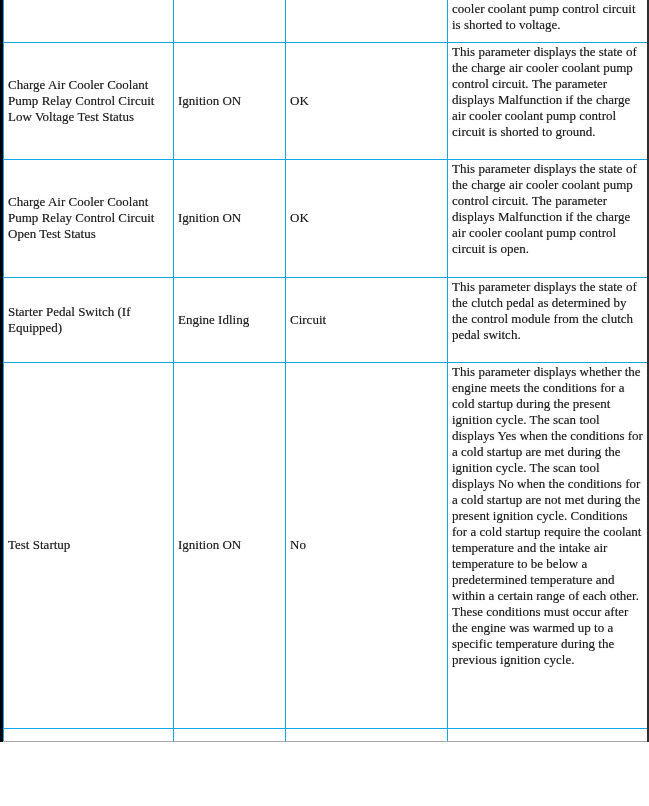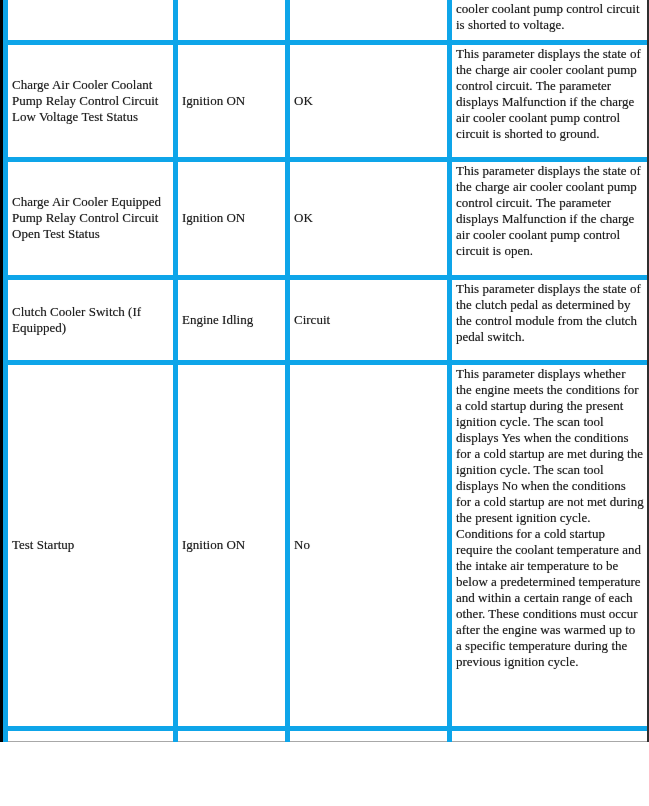--- a/index.html
+++ b/index.html
@@ -20,21 +20,21 @@
   table.param-table {
     table-layout: fixed;
     border-collapse: collapse;
     width: 100%;
     font-size: 13px;
     line-height: 16px;
     color: #1e1e1e;
     text-shadow: 0 0 0.7px rgba(40,40,40,0.55);
   }
   table.param-table td {
-    border: 5px solid #0ea5e9;
+    border: 1px solid #0ea5e9;
     overflow: hidden;
     word-spacing: 0.05px;
   }
   
   table.param-table tr:first-child td { border-top: none; }
   
   table.param-table tr:last-child td { border-bottom: 1px solid #a8a8a8; }
 
   td.c-param {
     vertical-align: middle;
@@ -74,27 +74,27 @@
         <td class="c-val"></td>
         <td class="c-desc">cooler coolant pump control circuit is shorted to voltage.</td>
       </tr>
       <tr class="r2">
         <td class="c-param">Charge Air Cooler Coolant Pump Relay Control Circuit Low Voltage Test Status</td>
         <td class="c-cond">Ignition ON</td>
         <td class="c-val">OK</td>
         <td class="c-desc">This parameter displays the state of the charge air cooler coolant pump control circuit. The parameter displays Malfunction if the charge air cooler coolant pump control circuit is shorted to ground.</td>
       </tr>
       <tr class="r3">
-        <td class="c-param">Charge Air Cooler Equipped Pump Relay Control Circuit Open Test Status</td>
+        <td class="c-param">Charge Air Cooler Coolant Pump Relay Control Circuit Open Test Status</td>
         <td class="c-cond">Ignition ON</td>
         <td class="c-val">OK</td>
         <td class="c-desc">This parameter displays the state of the charge air cooler coolant pump control circuit. The parameter displays Malfunction if the charge air cooler coolant pump control circuit is open.</td>
       </tr>
       <tr class="r5">
-        <td class="c-param">Clutch Cooler Switch (If Equipped)</td>
+        <td class="c-param">Starter Pedal Switch (If Equipped)</td>
         <td class="c-cond">Engine Idling</td>
         <td class="c-val">Circuit</td>
         <td class="c-desc">This parameter displays the state of the clutch pedal as determined by the control module from the clutch pedal switch.</td>
       </tr>
       <tr class="r6">
         <td class="c-param">Test Startup</td>
         <td class="c-cond">Ignition ON</td>
         <td class="c-val">No</td>
         <td class="c-desc">This parameter displays whether the engine meets the conditions for a cold startup during the present ignition cycle. The scan tool displays Yes when the conditions for a cold startup are met during the ignition cycle. The scan tool displays No when the conditions for a cold startup are not met during the present ignition cycle. Conditions for a cold startup require the coolant temperature and the intake air temperature to be below a predetermined temperature and within a certain range of each other. These conditions must occur after the engine was warmed up to a specific temperature during the previous ignition cycle.</td>
       </tr>

